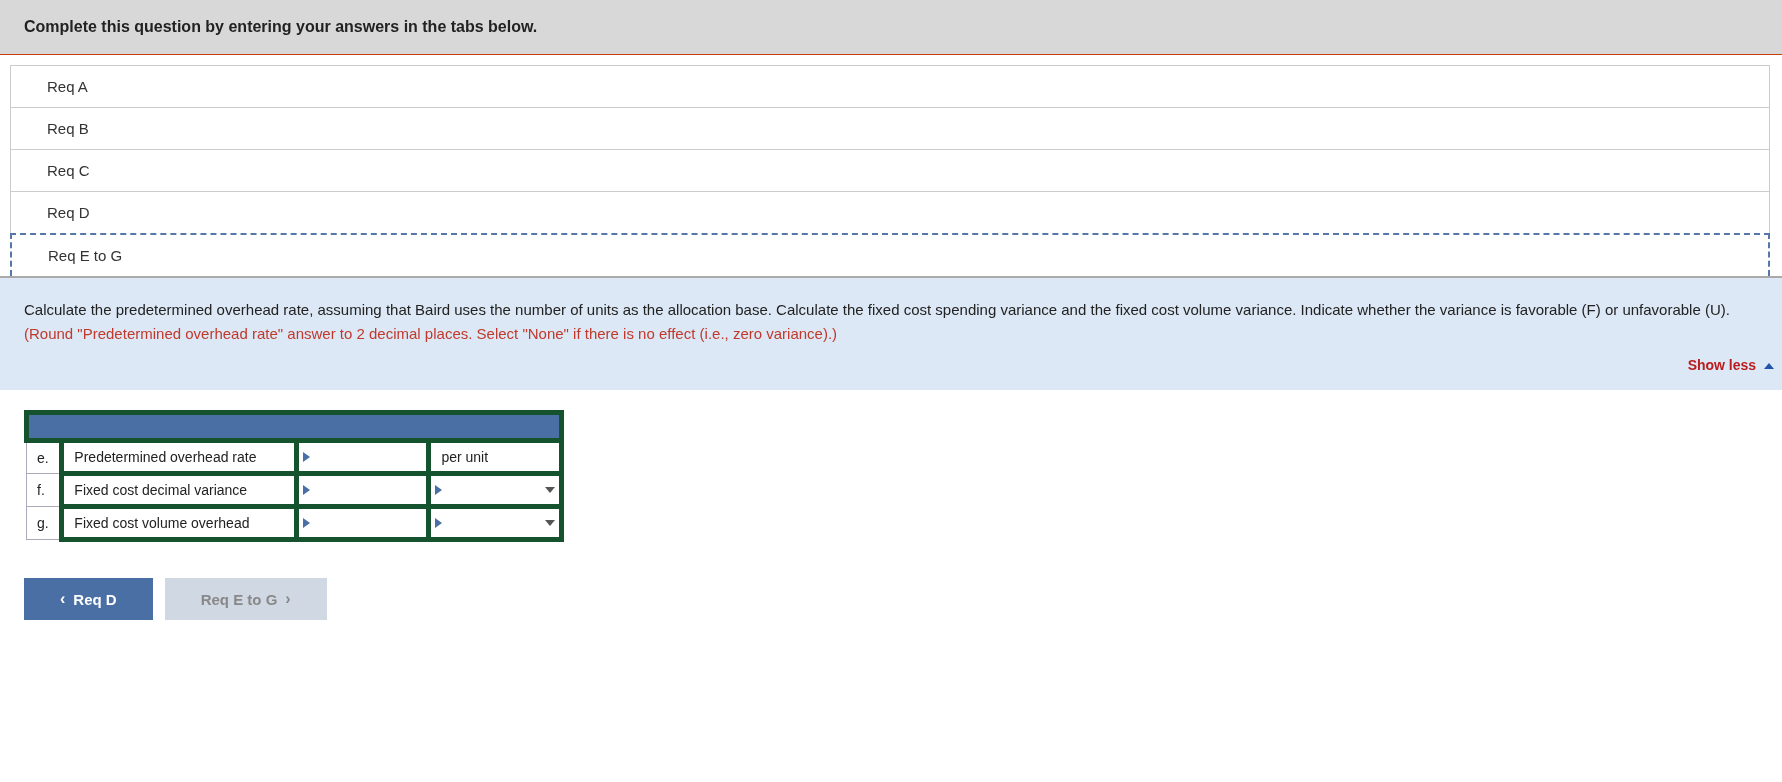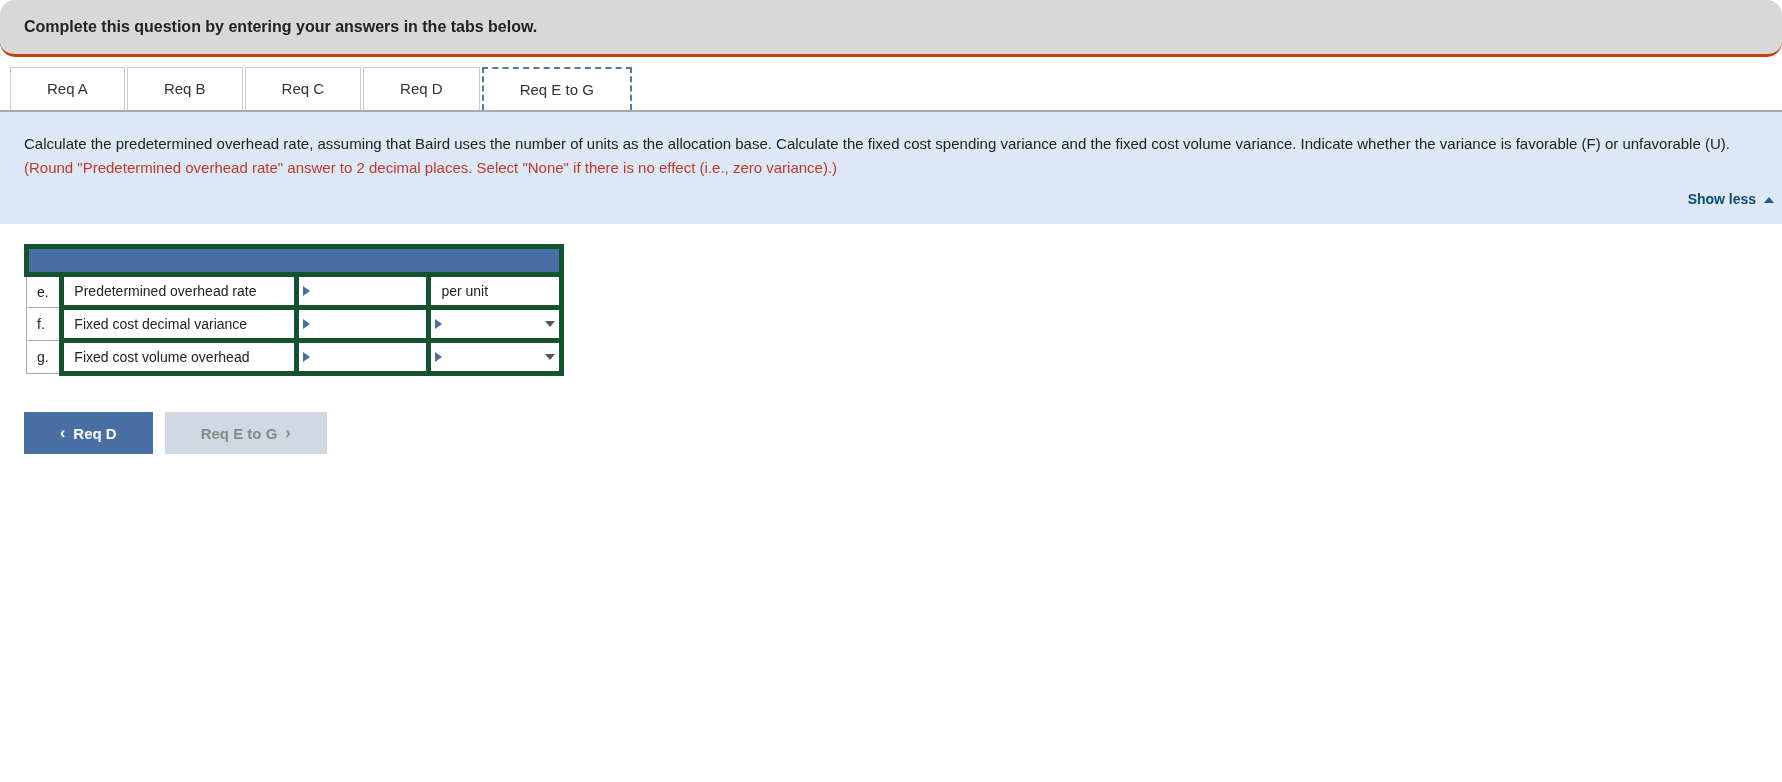--- a/index.html
+++ b/index.html
@@ -8,30 +8,30 @@
       font-size: 15px;
       background: #fff;
       color: #222;
     }
 
     .header-bar {
       background: #d8d8d8;
       padding: 18px 24px;
       font-weight: bold;
       font-size: 16px;
-      border-bottom: 3px solid #c2410c;
-      border-radius: 15px;
+      border-bottom: 1px solid #c2410c;
     }
 
     .tabs-container {
       display: flex;
       border-bottom: 2px solid #aaa;
       background: #fff;
       padding: 0 10px;
       padding-top: 10px;
+      flex-direction: column;
     }
 
     .tab {
       padding: 12px 36px;
       border: 1px solid #ccc;
       border-bottom: none;
       background: #fff;
       cursor: pointer;
       font-size: 15px;
       color: #333;
@@ -53,21 +53,21 @@
       line-height: 1.6;
       color: #222;
     }
 
     .content-area .red-text {
       color: #c0392b;
     }
 
     .show-less {
       text-align: right;
-      color: #0c4a6e;
+      color: #b91c1c;
       font-weight: bold;
       cursor: pointer;
       margin-top: 8px;
       font-size: 14px;
     }
 
     .show-less .arrow {
       display: inline-block;
       border-left: 5px solid transparent;
       border-right: 5px solid transparent;

